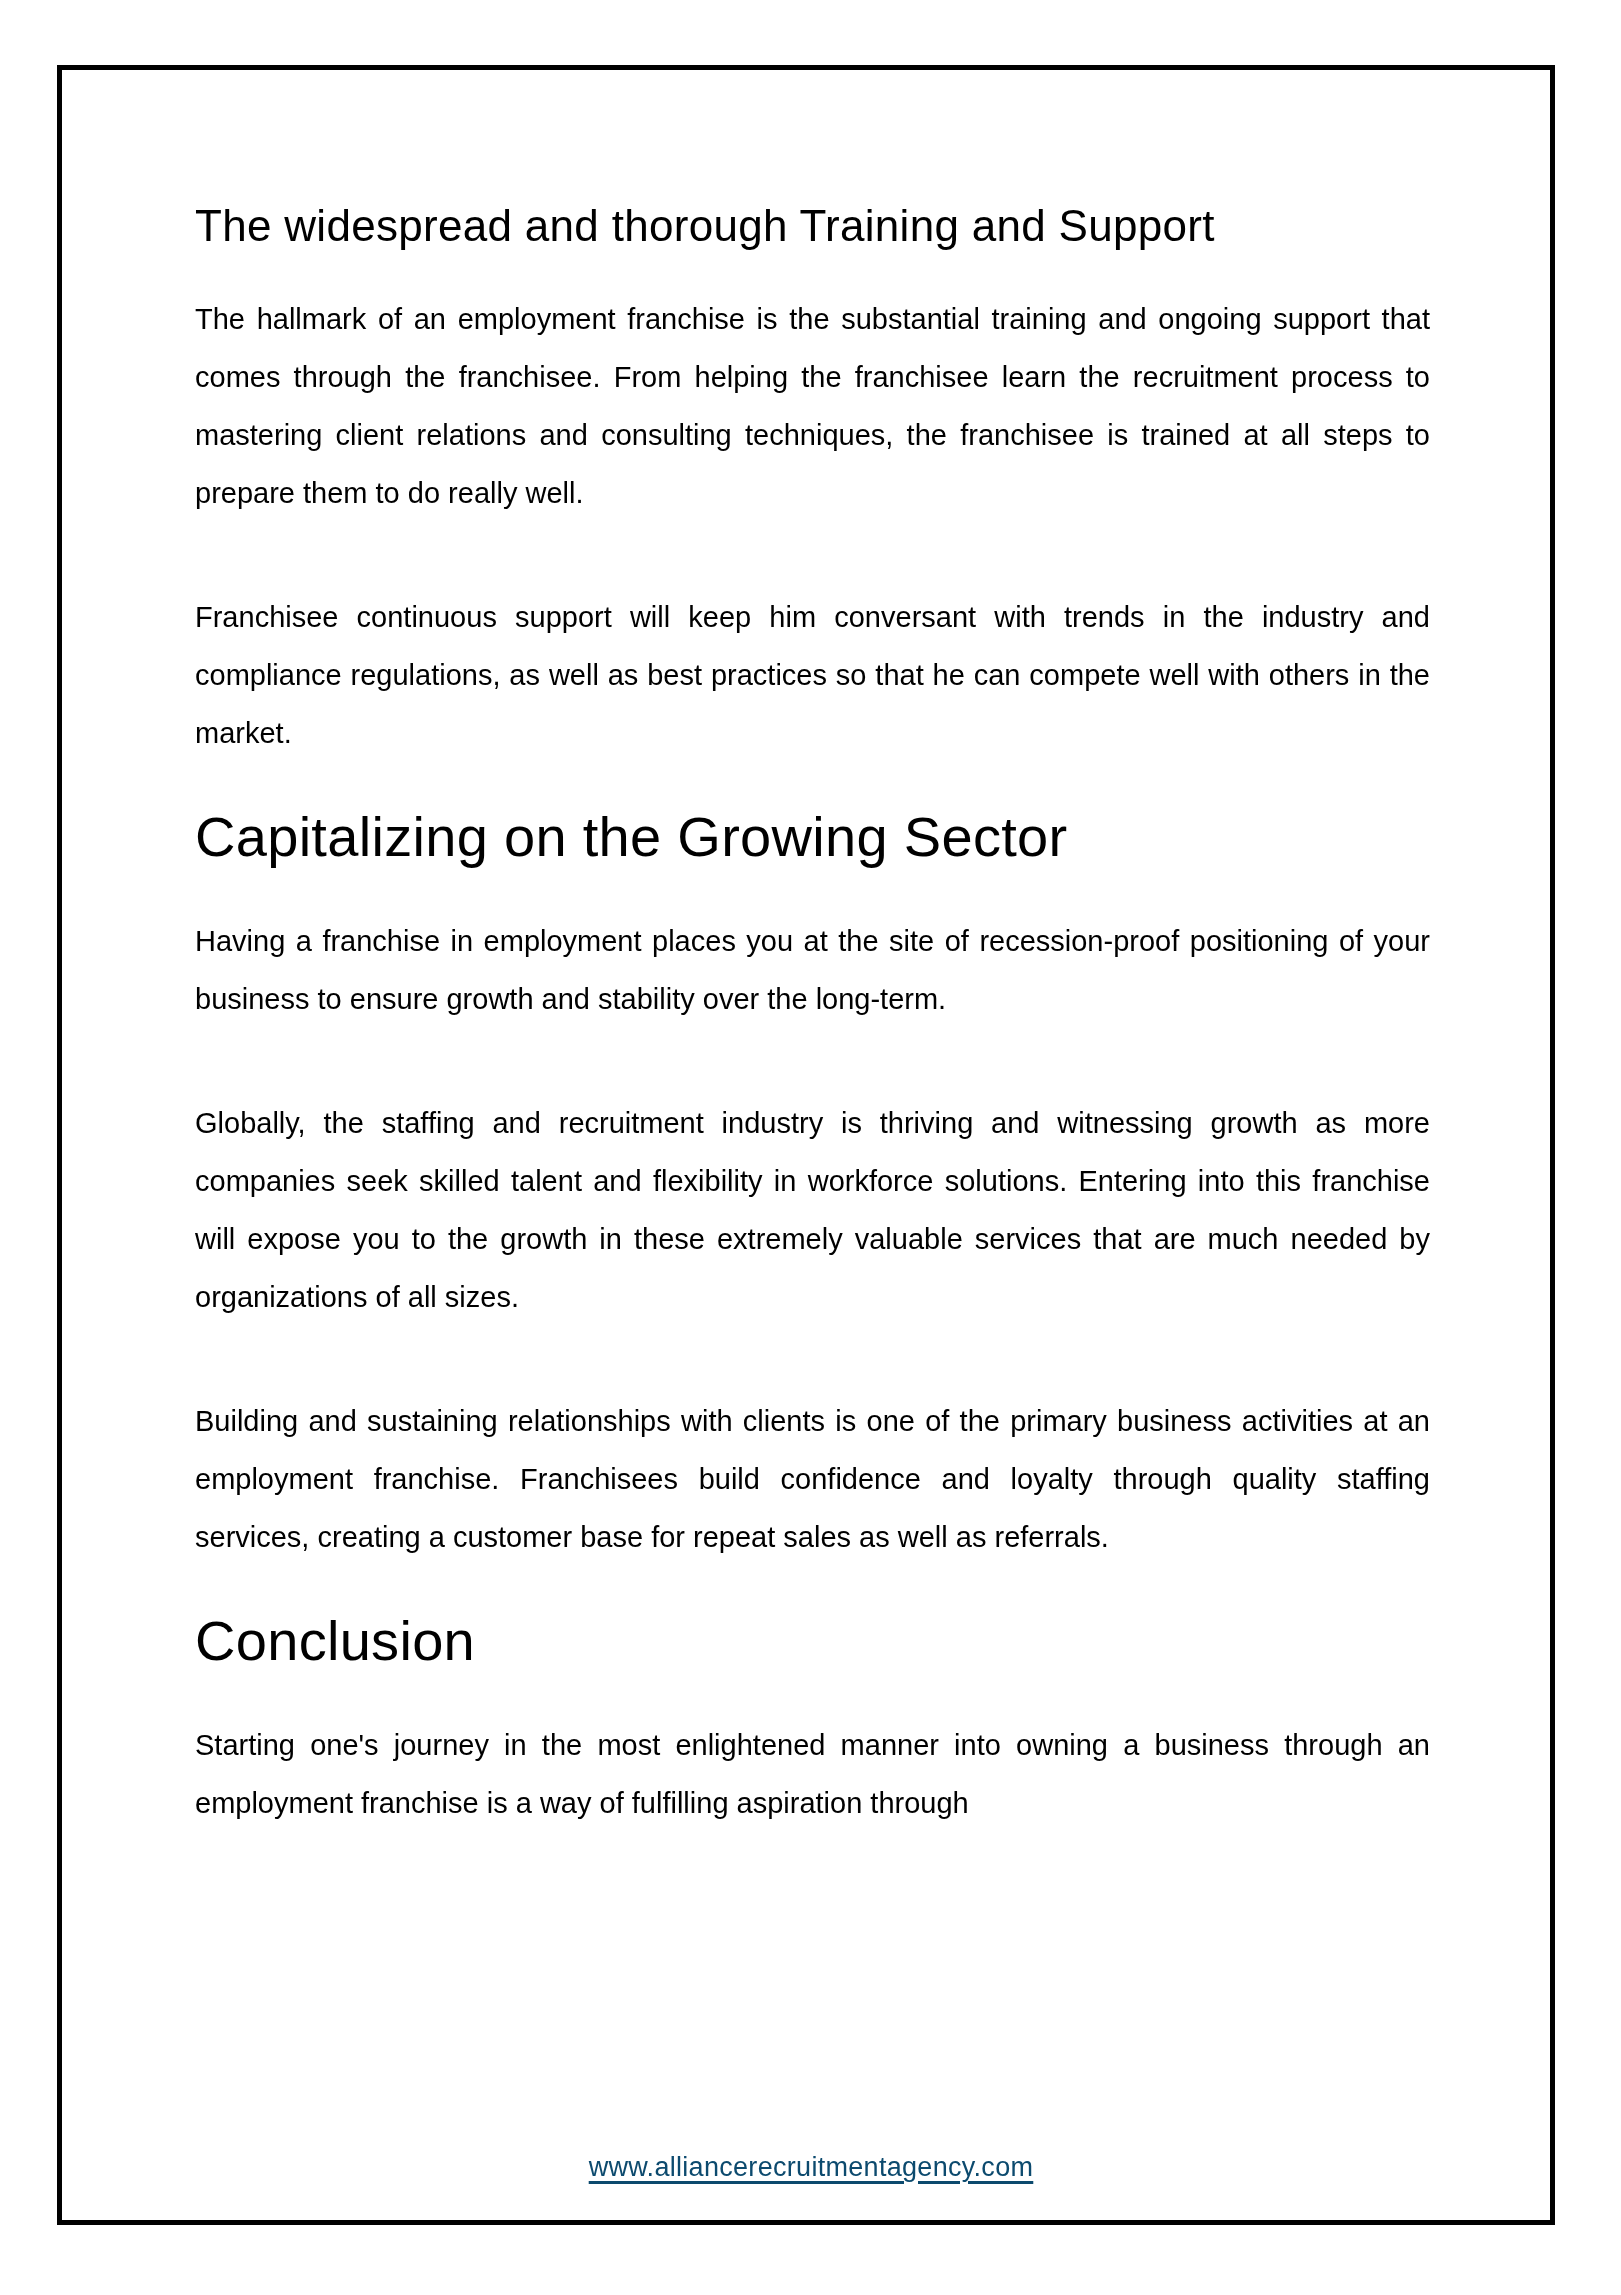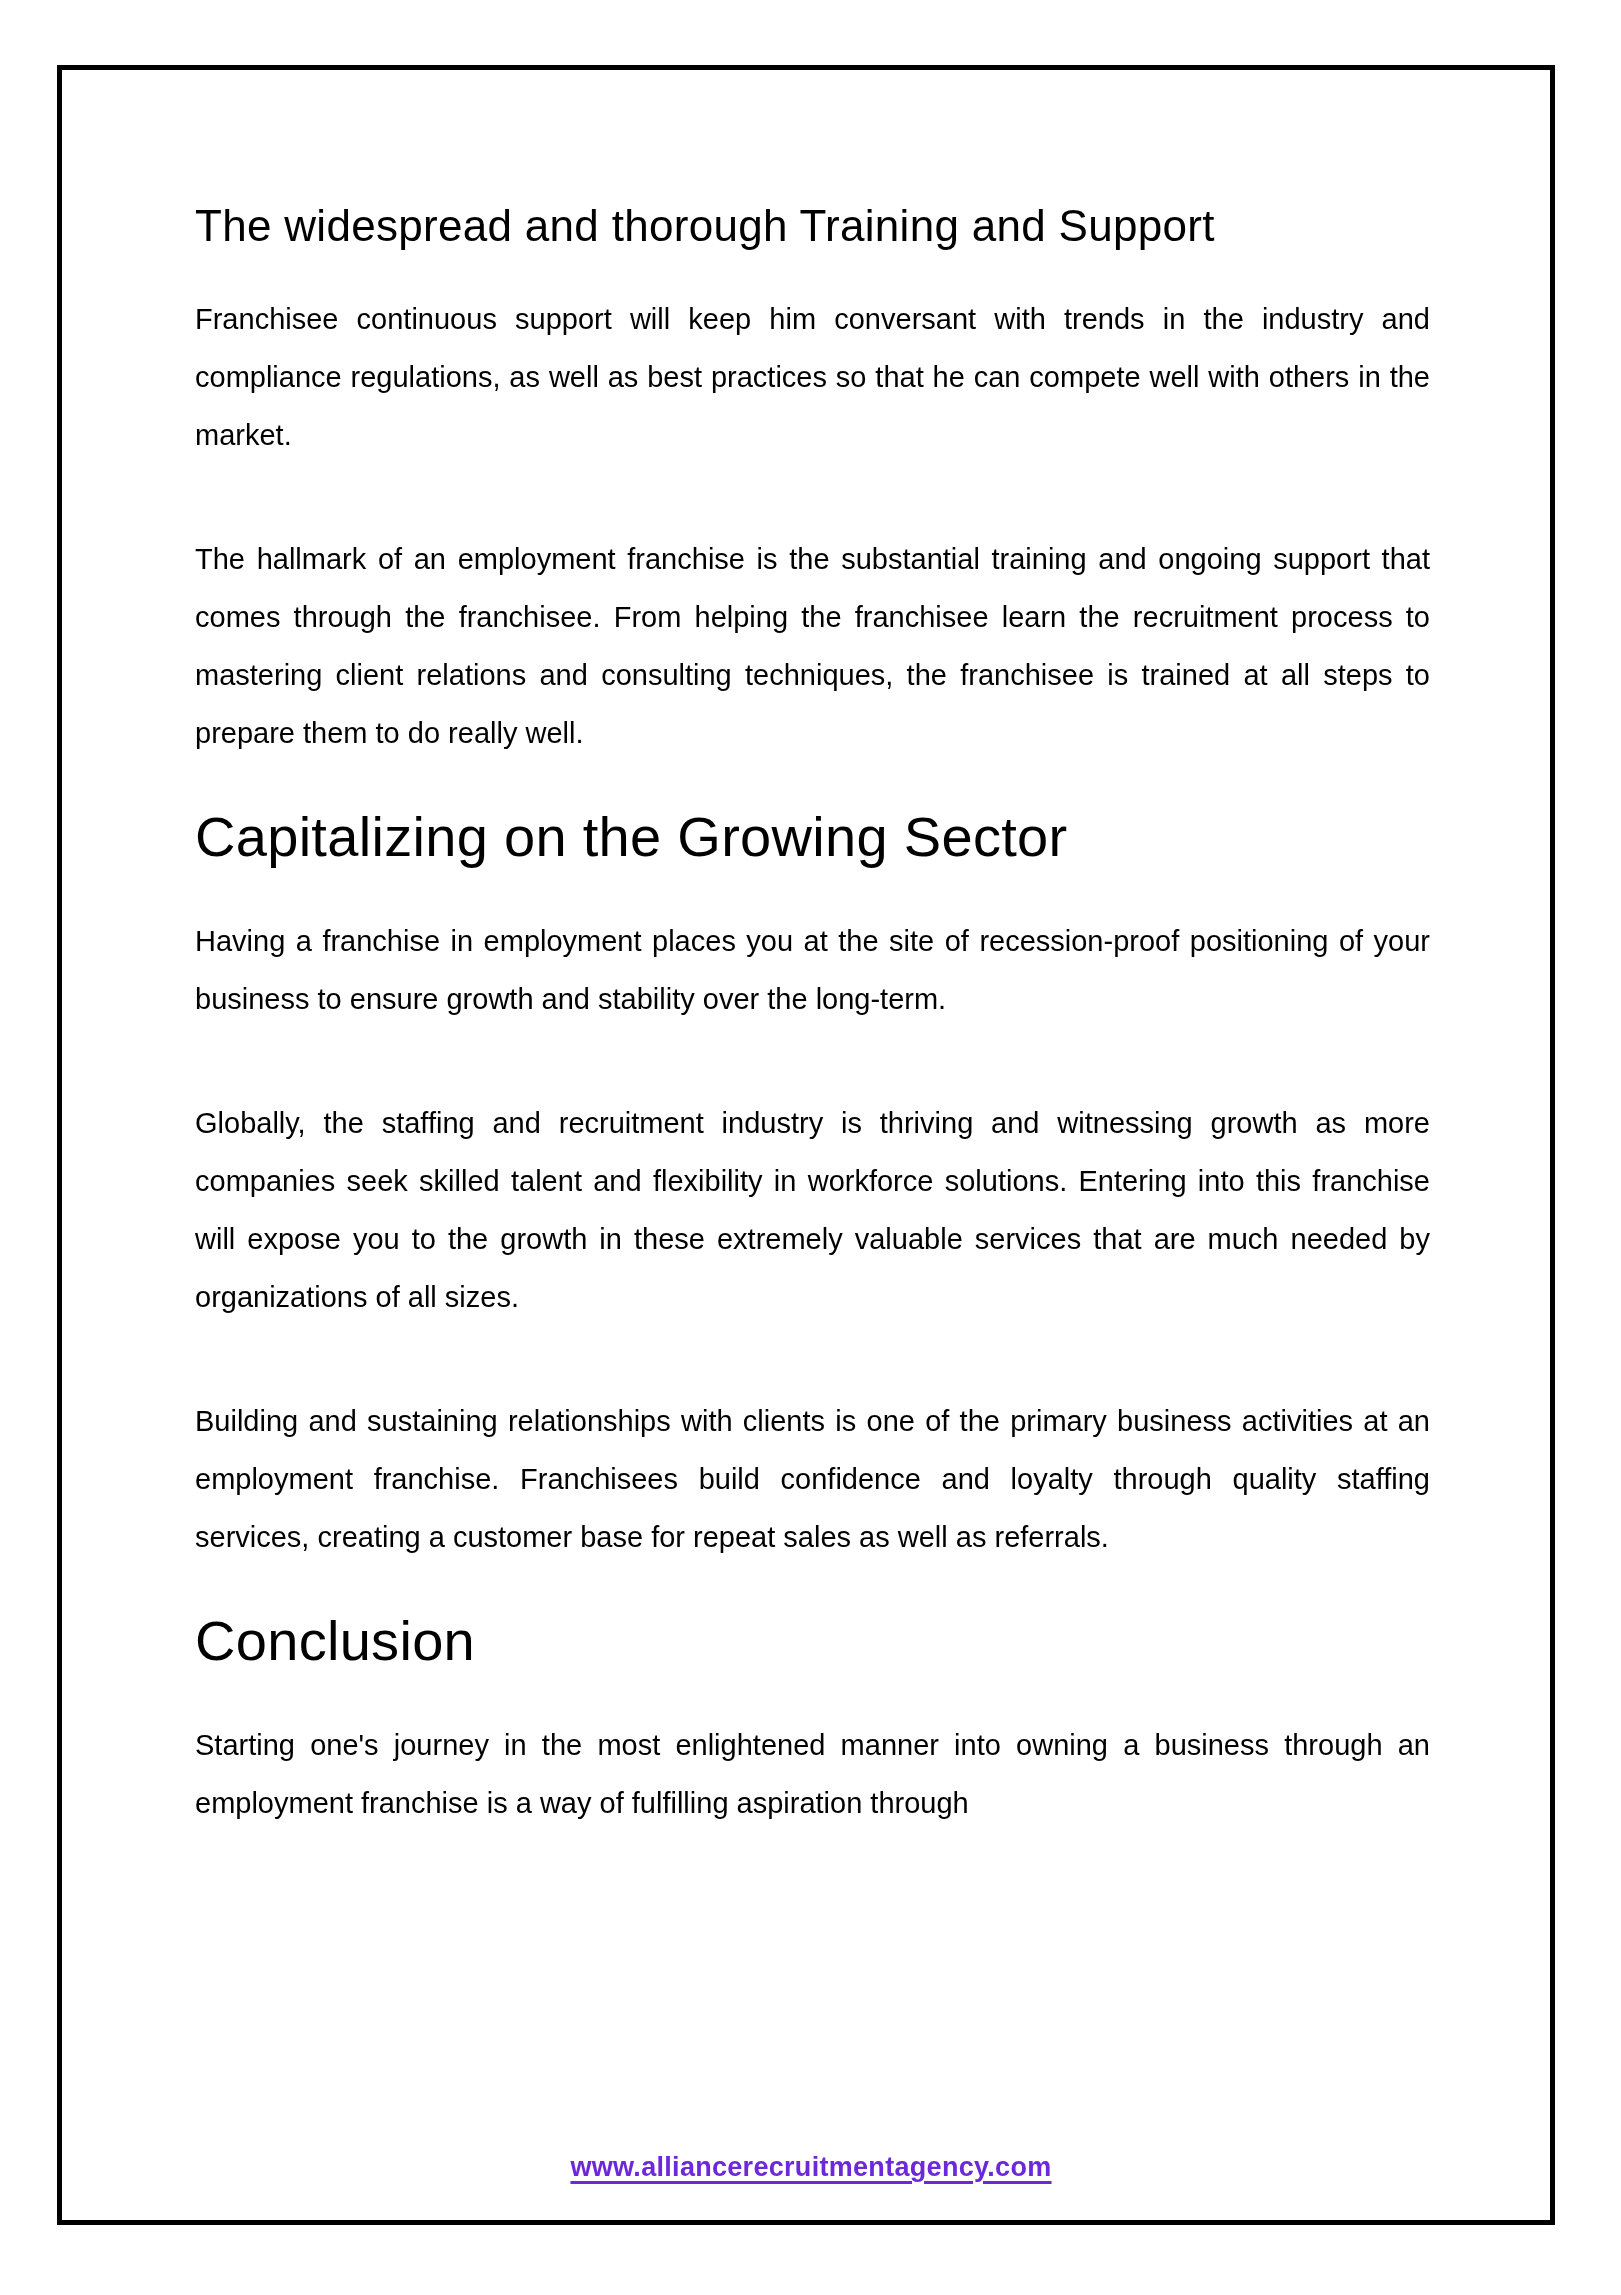--- a/index.html
+++ b/index.html
@@ -63,40 +63,40 @@
   }
   .footer {
     position: absolute;
     left: 0;
     top: 2152px;
     width: 1622px;
     text-align: center;
   }
   .footer a {
     font-size: 27px;
-    font-weight: 700;
-    color: #6d28d9;
+    font-weight: 400;
+    color: #0c4a6e;
     text-decoration: underline;
     text-decoration-thickness: 2.5px;
     text-underline-offset: 5px;
     letter-spacing: 0.3px;
   }
 </style>
 </head>
 <body>
 
 <div class="page">
   <div class="page-border"></div>
 
   <div class="content">
     <div class="doc-h1">The widespread and thorough Training and Support</div>
 
+    <p class="doc-p">The hallmark of an employment franchise is the substantial training and ongoing support that comes through the franchisee. From helping the franchisee learn the recruitment process to mastering client relations and consulting techniques, the franchisee is trained at all steps to prepare them to do really well.</p>
+
     <p class="doc-p">Franchisee continuous support will keep him conversant with trends in the industry and compliance regulations, as well as best practices so that he can compete well with others in the market.</p>
-
-    <p class="doc-p">The hallmark of an employment franchise is the substantial training and ongoing support that comes through the franchisee. From helping the franchisee learn the recruitment process to mastering client relations and consulting techniques, the franchisee is trained at all steps to prepare them to do really well.</p>
 
     <div class="doc-h2">Capitalizing on the Growing Sector</div>
 
     <p class="doc-p">Having a franchise in employment places you at the site of recession-proof positioning of your business to ensure growth and stability over the long-term.</p>
 
     <p class="doc-p">Globally, the staffing and recruitment industry is thriving and witnessing growth as more companies seek skilled talent and flexibility in workforce solutions. Entering into this franchise will expose you to the growth in these extremely valuable services that are much needed by organizations of all sizes.</p>
 
 
     <p class="doc-p">Building and sustaining relationships with clients is one of the primary business activities at an employment franchise. Franchisees build confidence and loyalty through quality staffing services, creating a customer base for repeat sales as well as referrals.</p>
 

